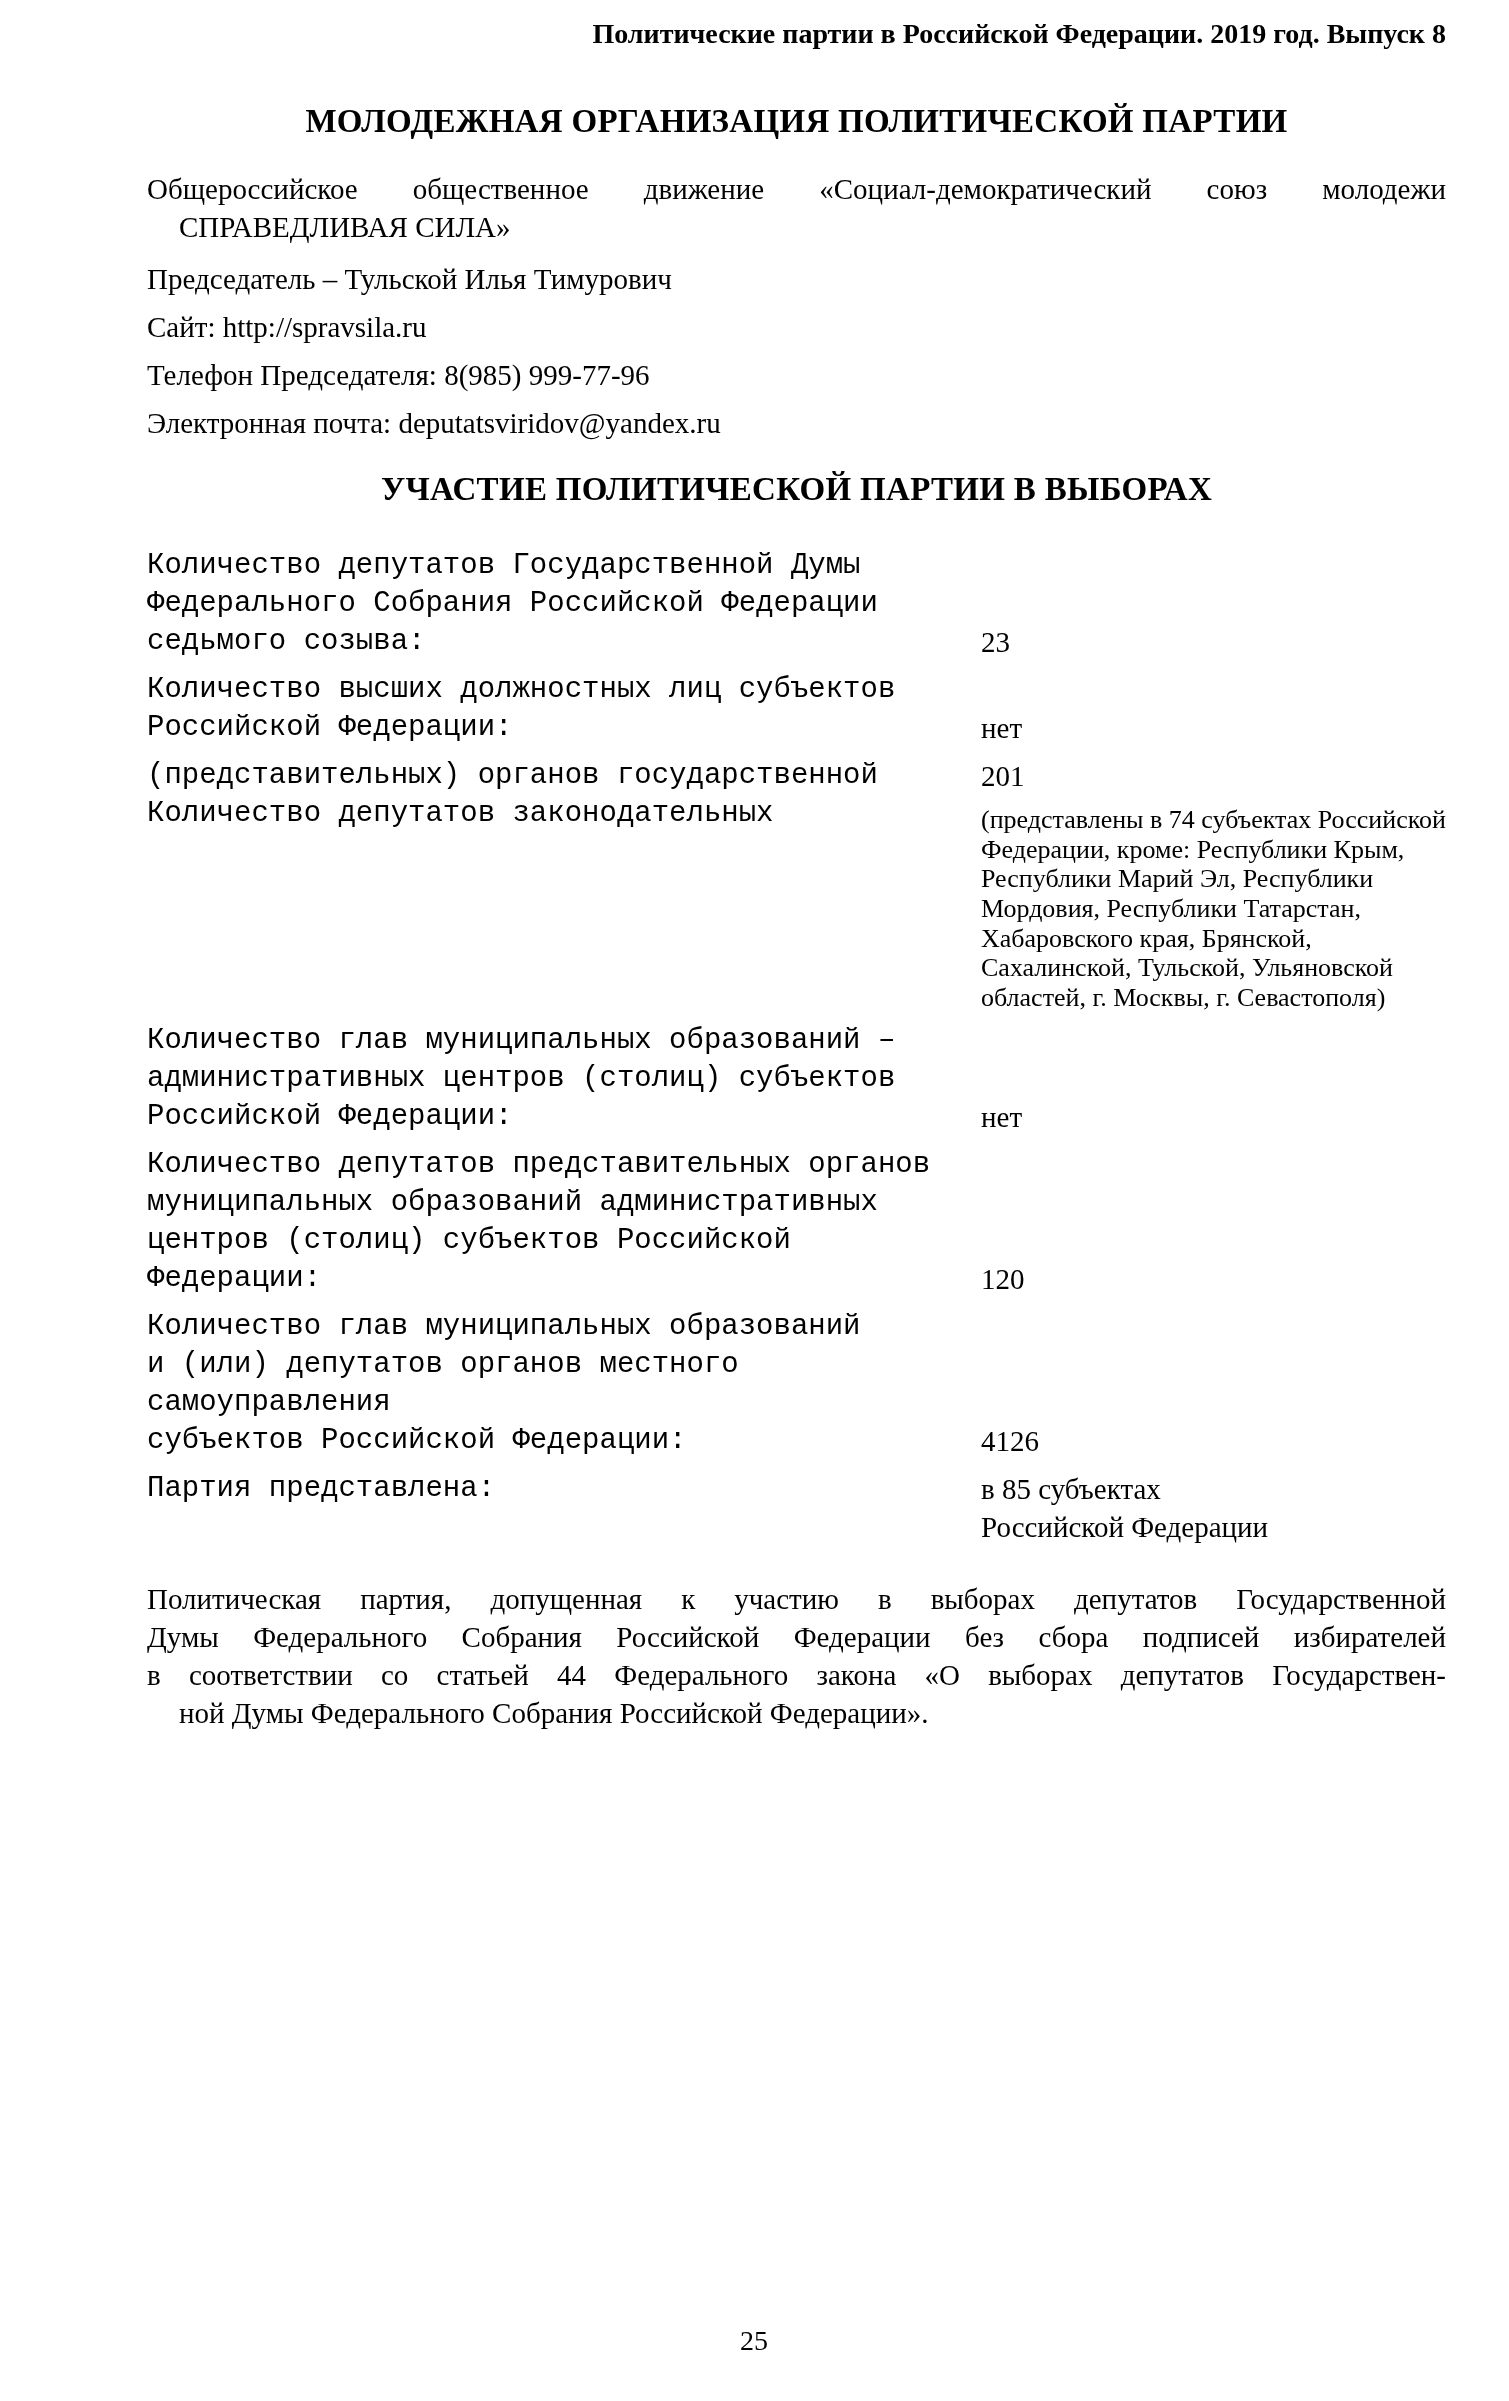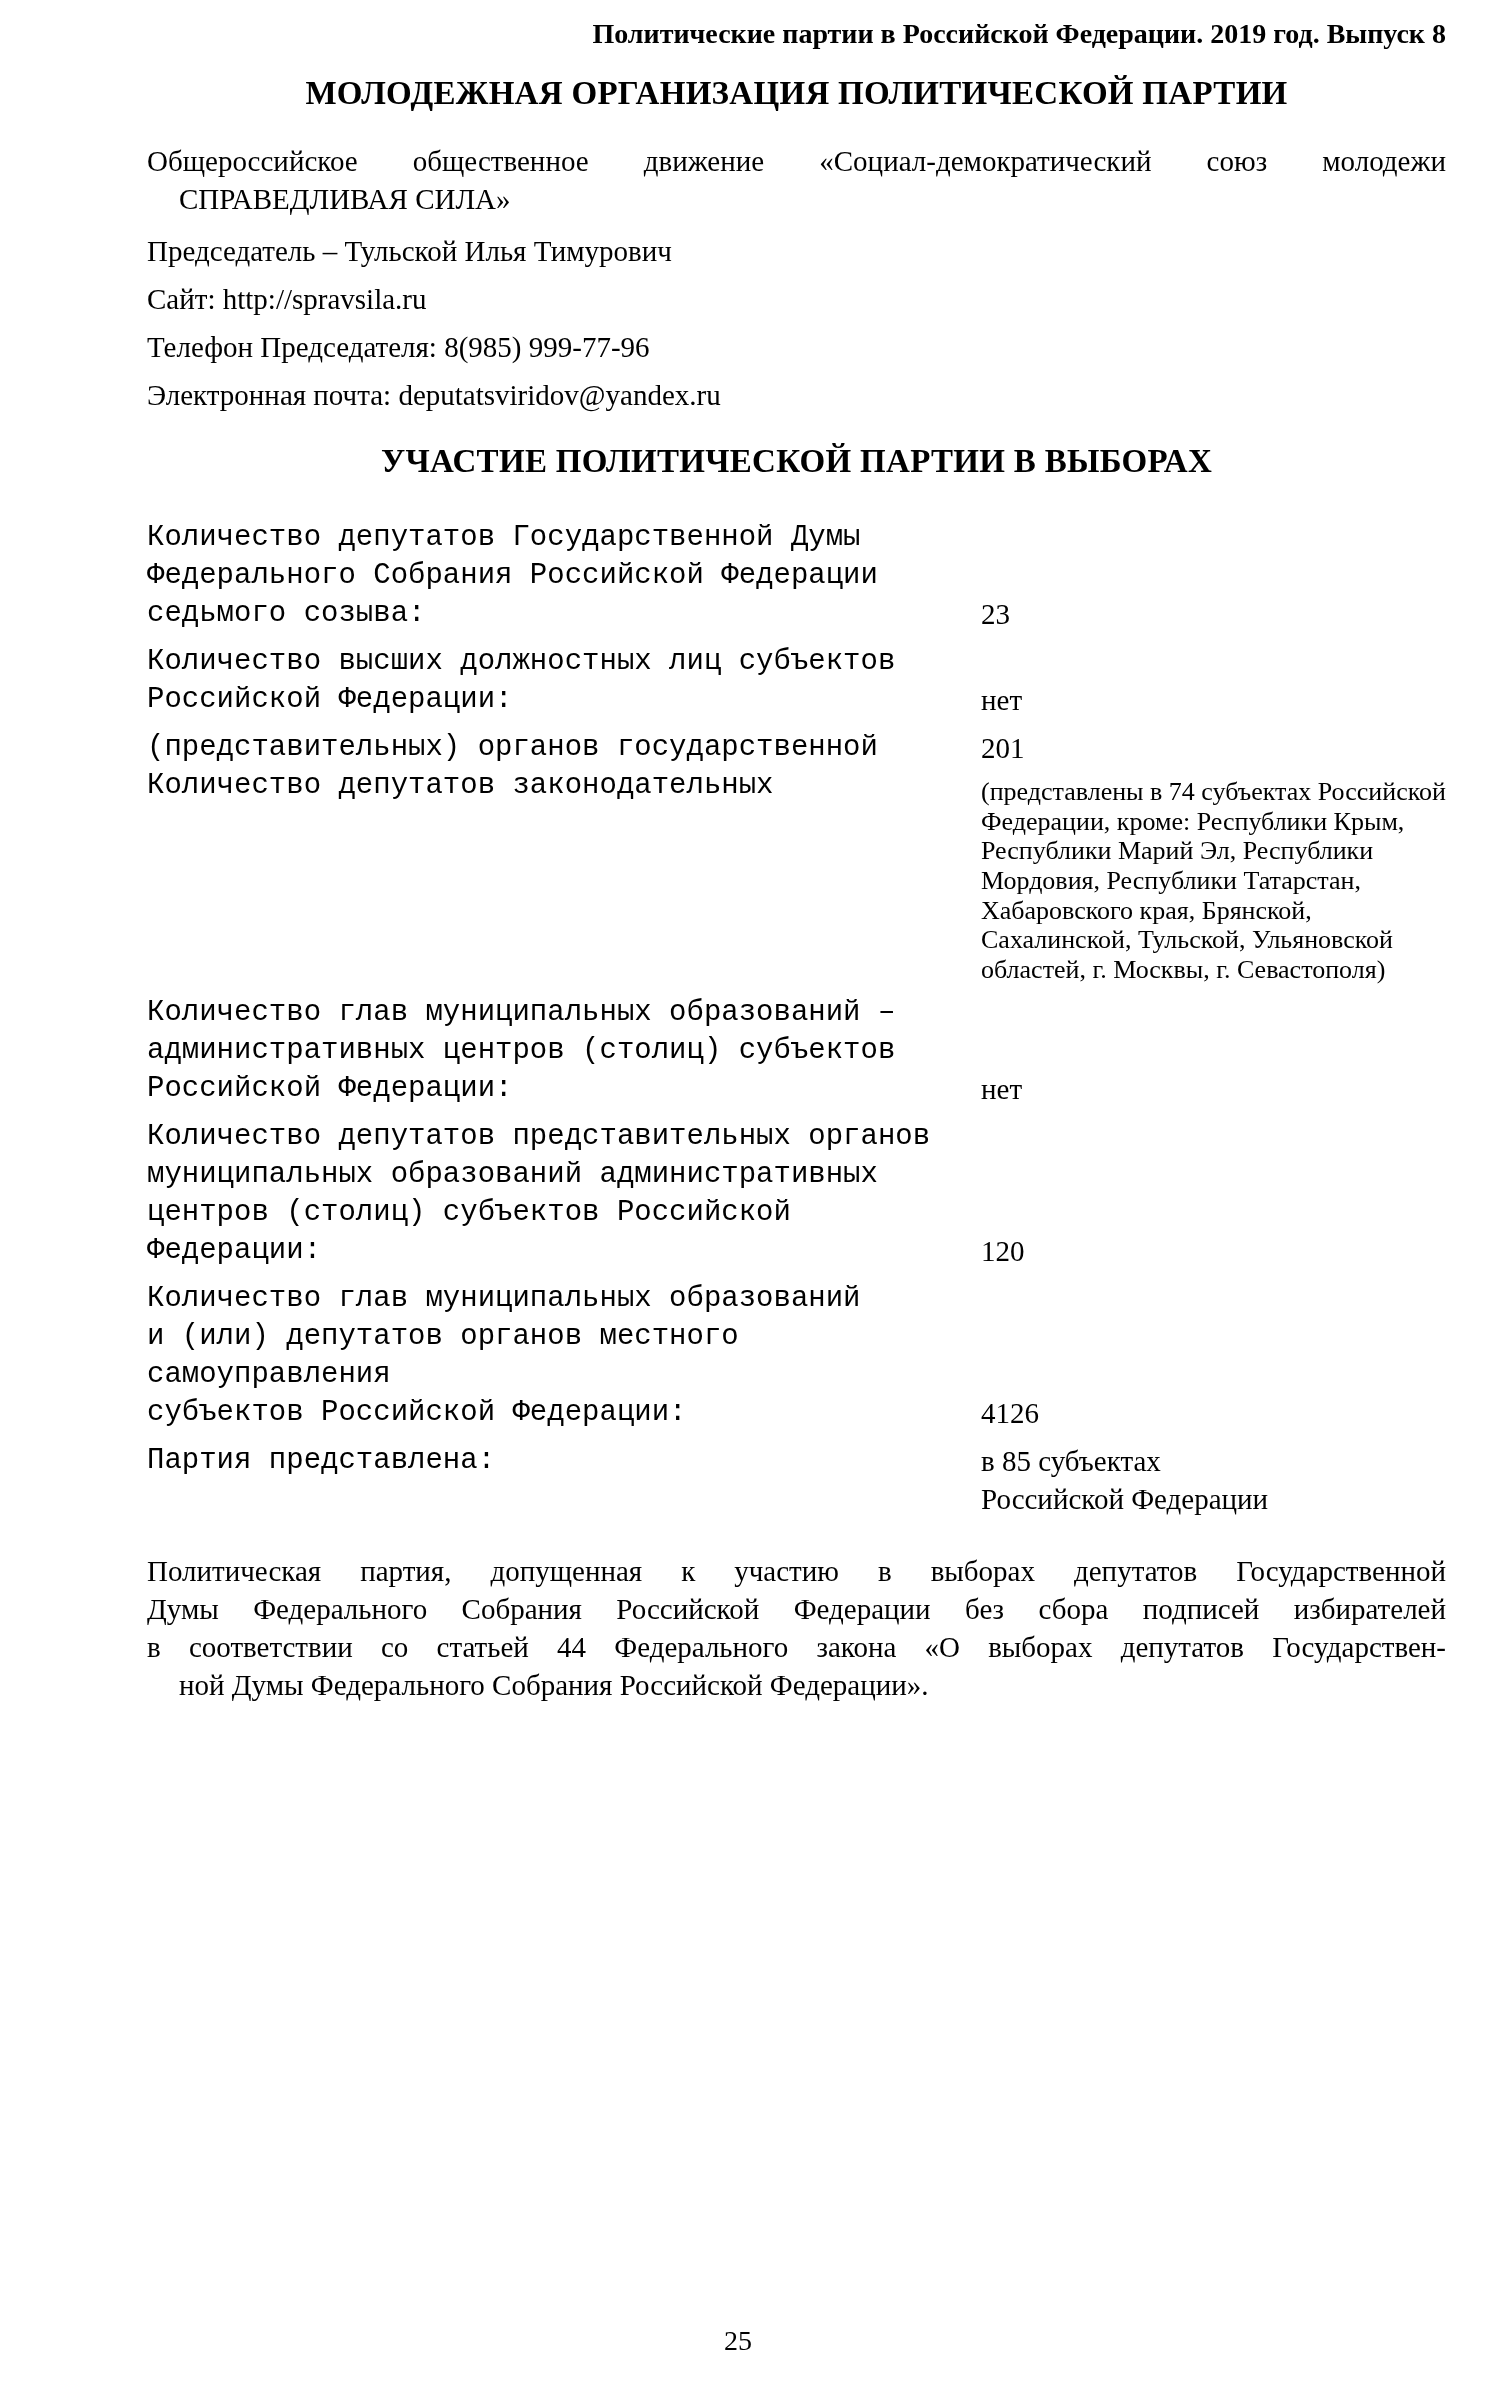--- a/index.html
+++ b/index.html
@@ -24,21 +24,21 @@
     line-height: 36px;
   }
   .section-title {
     text-align: center;
     font-weight: bold;
     font-size: 33px;
     line-height: 39px;
     margin: 0;
     letter-spacing: 0.3px;
   }
-  .org-title { margin-top: 22px; }
+  .org-title { margin-top: 50px; }
   .elections-title { margin-top: 28px; }
   .para {
     font-size: 29px;
     line-height: 38px;
   }
   .movement { margin-top: 29px; margin-bottom: 14px; }
   
   .jpara .jl { text-align: justify; text-align-last: justify; }
   .jpara .jl.last { text-align: justify; text-align-last: left; margin-left: 32px; }
   .contact {
@@ -70,21 +70,21 @@
   }
   .note {
     font-size: 26px;
     line-height: 29.6px;
     margin-top: 10px;
   }
   .closing { margin-top: 34px; }
   .page-number {
     position: absolute;
     top: 2323px;
-    left: 0;
+    left: 16px;
     width: 1476px;
     text-align: center;
     font-size: 28px;
     line-height: 35px;
   }
 </style>
 </head>
 <body>
 
 <div class="page">

